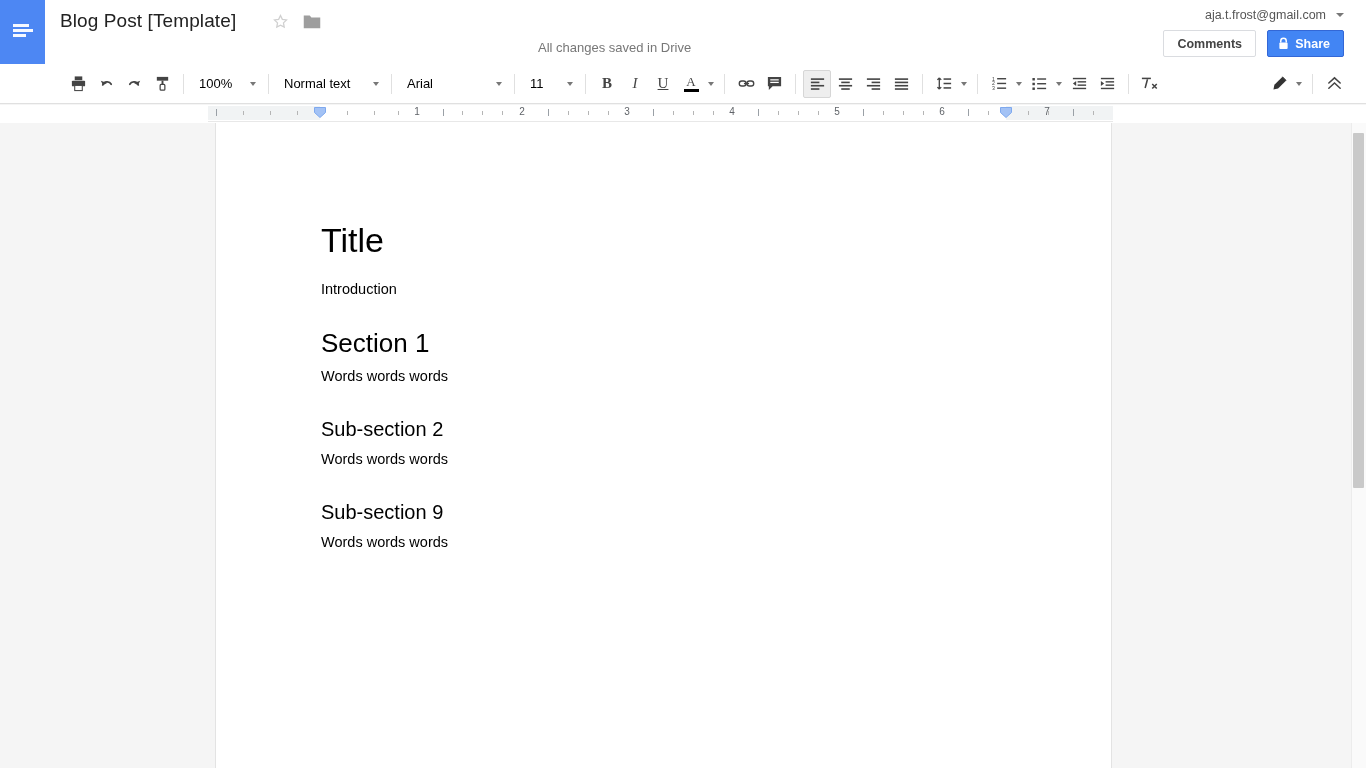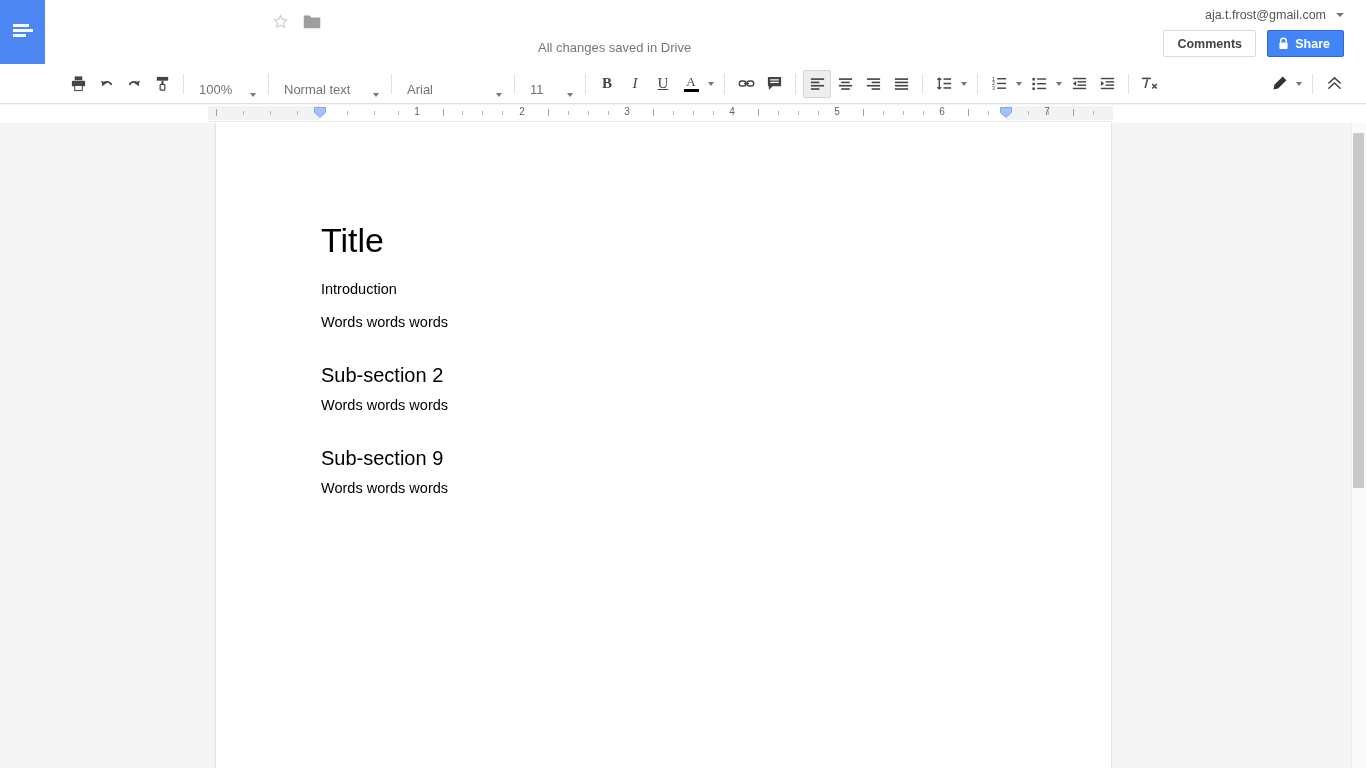--- a/index.html
+++ b/index.html
@@ -117,23 +117,23 @@
   }
   .tb-caret {
     width: 0; height: 0;
     border-left: 3.5px solid transparent;
     border-right: 3.5px solid transparent;
     border-top: 4px solid #777;
     margin-left: 3px; margin-right: 3px;
     cursor: pointer; flex: 0 0 auto;
   }
   .tb-dropdown {
-    height: 26px; display: flex; align-items: flex-end;
+    height: 26px; display: flex; align-items: center;
     padding: 0 2px 0 8px; border-radius: 2px; cursor: pointer;
-    font-size: 13px; color: #737373;
+    font-size: 13px; color: #000000;
     white-space: nowrap; flex: 0 0 auto;
   }
   .tb-dropdown .lbl { display: inline-block; }
   #zoom-dropdown .lbl { width: 48px; }
   #style-dropdown .lbl { width: 86px; }
   #font-dropdown .lbl { width: 86px; }
   #size-dropdown .lbl { width: 34px; }
 
   
   #ruler {
@@ -230,20 +230,21 @@
 <div id="header">
 
   <div id="docs-logo">
     <svg class="glyph" width="22" height="20" viewBox="0 0 22 20">
       <rect x="1" y="2" width="16" height="3" fill="#ffffff" opacity="0.95"></rect>
       <rect x="1" y="7" width="20" height="3" fill="#ffffff" opacity="0.95"></rect>
       <rect x="1" y="12" width="13" height="3" fill="#ffffff" opacity="0.95"></rect>
     </svg>
   </div>
 
+  <div id="doc-title">Blog Post [Template]</div>
 
   <svg id="star-icon" viewBox="0 0 24 24">
     <path d="M12 3.5l2.6 5.5 5.9.8-4.3 4.2 1.05 6-5.25-2.9-5.25 2.9 1.05-6-4.3-4.2 5.9-.8z" fill="none" stroke="#d0d0d0" stroke-width="1.8"></path>
   </svg>
 
   <svg id="folder-icon" viewBox="0 0 24 20">
     <path d="M1 2h8l2.2 2.6H23V19H1z" fill="#9e9e9e"></path>
   </svg>
 
 
@@ -535,20 +536,21 @@
   <svg class="indent-marker" style="left:1000px" viewBox="0 0 12 11">
     <path d="M0.5 0.5h11v5l-5.5 5-5.5-5z" fill="#a3c2f5" stroke="#7fa9ee" stroke-width="1"></path>
   </svg>
 </div>
 
 <div id="doc-area">
   <div id="page">
     <div id="page-body">
       <div class="doc-title-text">Title</div>
       <div class="doc-p">Introduction</div>
+      <div class="doc-h1">Section 1</div>
       <div class="doc-p">Words words words</div>
       <div class="doc-h2">Sub-section 2</div>
       <div class="doc-p">Words words words</div>
       <div class="doc-h2">Sub-section 9</div>
       <div class="doc-p">Words words words</div>
     </div>
   </div>
 </div>
 
 <div id="scrollbar-track">

